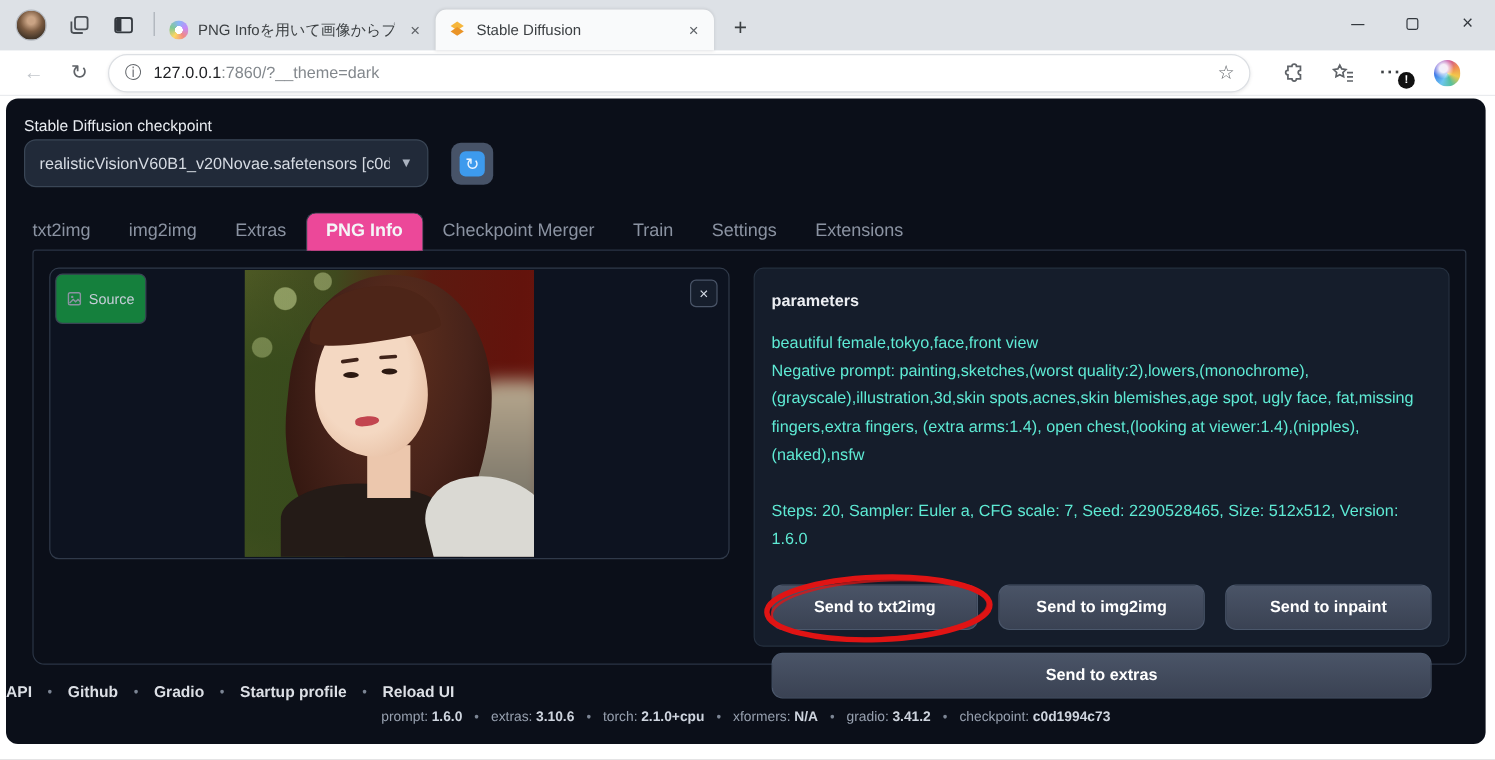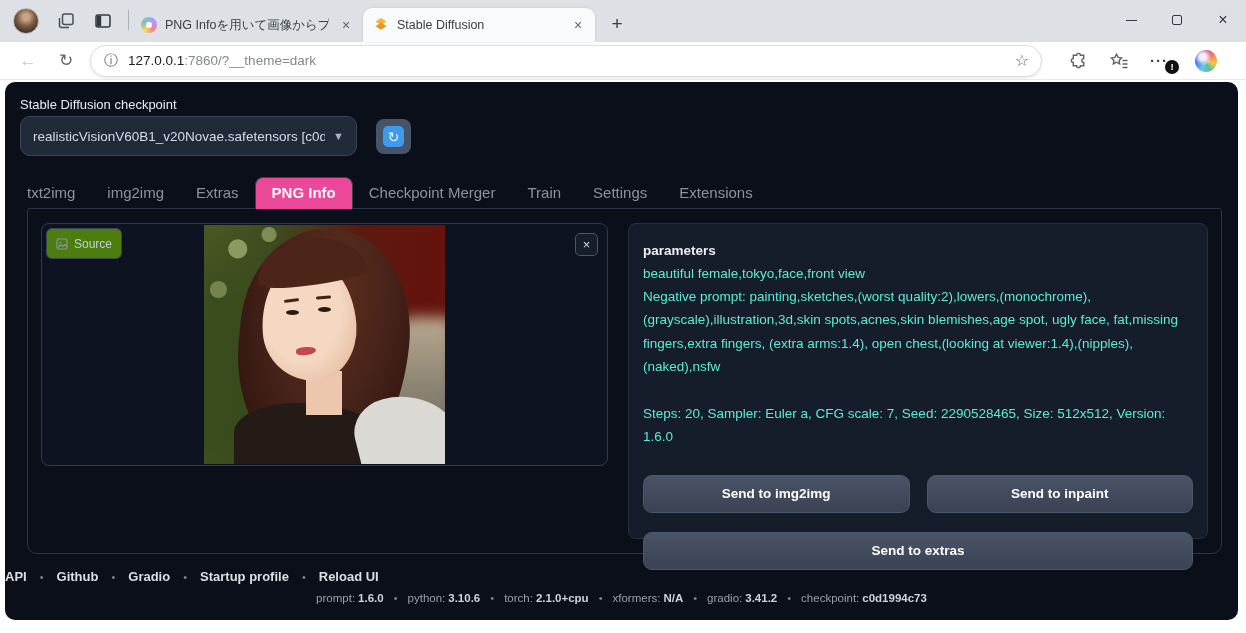--- a/index.html
+++ b/index.html
@@ -76,23 +76,23 @@
   .ntab { padding:6px 16px 8px; font-size:15px; color:#8b93a2; white-space:nowrap; }
   .ntab.active { color:#f4f6f8; font-weight:600; background:#ec4899; border:1px solid #38424f;
                  border-bottom:none; border-radius:8px 8px 0 0; }
   .content-box { position:absolute; left:22px; top:126px; width:1195px; height:346px;
                  border:1px solid #2b3545; border-radius:3px 3px 10px 10px; z-index:1; }
   .content-inner { position:absolute; inset:0; padding:14px 13px; display:flex; gap:20px; }
 
   .source-box { width:567px; height:243px; flex:none; border:1px solid #303a4a; border-radius:8px;
                 background:#0d1320; position:relative; display:flex; align-items:center;
                 justify-content:center; }
-  .source-chip { position:absolute; left:4px; top:4px; height:31px; padding:0 9px; display:flex;
+  .source-chip { position:absolute; left:4px; top:4px; height:42px; padding:0 9px; display:flex;
                  align-items:center; gap:6px; border:1px solid #3a4454; border-radius:6px;
-                 background:#4d7c0f; font-size:12px; color:#c6cdd8; z-index:3; }
+                 background:#15803d; font-size:12px; color:#c6cdd8; z-index:3; }
   .source-close { position:absolute; right:9px; top:9px; width:23px; height:23px; border:1px solid #4a5568;
                   border-radius:5px; background:#161e2c; color:#d4dbe5; display:flex; align-items:center;
                   justify-content:center; font-size:13px; z-index:3; }
 
   
   .portrait { width:241px; height:239px; position:relative; overflow:hidden; flex:none;
     background:
       radial-gradient(circle at 14% 10%, rgba(214,228,160,.50) 0 9px, transparent 10px),
       radial-gradient(circle at 27% 4%, rgba(214,228,160,.42) 0 7px, transparent 8px),
       radial-gradient(circle at 6% 27%, rgba(205,220,150,.38) 0 8px, transparent 9px),
@@ -121,21 +121,21 @@
            border-radius:50%; }
   .eye-r { position:absolute; left:114px; top:82px; width:13px; height:5px; background:#2c1911;
            border-radius:50%; }
   .lips { position:absolute; left:92px; top:122px; width:20px; height:8px; background:#c2454f;
           border-radius:45% 55% 60% 40%; transform:rotate(-5deg); }
   .blazer { position:absolute; right:-16px; bottom:-22px; width:104px; height:92px; background:#dad9d3;
             border-radius:35% 65% 0 0; transform:rotate(-14deg); }
 
   .params-panel { flex:1; background:#151d2b; border:1px solid #25303f; border-radius:8px;
                   padding:13px 14px 14px; display:flex; flex-direction:column; }
-  .p-head { font-weight:bold; font-size:13.5px; color:#eceef2; margin:6px 0 4px; }
+  .p-head { font-weight:bold; font-size:13.5px; color:#eceef2; margin:6px 0 16px; }
   .p-text { font-size:13.5px; color:#5eead4; line-height:1.72; }
   .p-info { margin-top:24px; }
   .send-row { display:flex; gap:17px; margin-top:26px; }
   .btn-wrap { flex:1; position:relative; }
   .send-btn { width:100%; height:38px; border-radius:9px; border:1px solid #4b576b;
               background:linear-gradient(180deg,#4a5467,#3a4253); color:#fff; font-weight:bold;
               font-size:13.5px; display:flex; align-items:center; justify-content:center;
               font-family:"Liberation Sans", sans-serif; }
   .extras-wrap { margin-top:19px; }
   .annotation { position:absolute; left:-11px; top:-10px; width:200px; height:60px; pointer-events:none; }
@@ -278,20 +278,27 @@
         </div>
 
         <div class="params-panel">
           <div class="p-head">parameters</div>
           <div class="p-text">beautiful female,tokyo,face,front view</div>
           <div class="p-text">Negative prompt: painting,sketches,(worst quality:2),lowers,(monochrome),(grayscale),illustration,3d,skin spots,acnes,skin blemishes,age spot, ugly face, fat,missing fingers,extra fingers, (extra arms:1.4), open chest,(looking at viewer:1.4),(nipples),(naked),nsfw</div>
           <div class="p-text p-info">Steps: 20, Sampler: Euler a, CFG scale: 7, Seed: 2290528465, Size: 512x512, Version: 1.6.0</div>
 
           <div class="send-row">
             <div class="btn-wrap">
+              <button class="send-btn">Send to txt2img</button>
+              <svg class="annotation" viewBox="0 0 200 60">
+                <ellipse cx="100" cy="30" rx="93" ry="26" fill="none" stroke="#e01414" stroke-width="4.5" transform="rotate(-2 100 30)"></ellipse>
+                <ellipse cx="101" cy="31" rx="90" ry="24" fill="none" stroke="#e01414" stroke-width="2" opacity="0.75" transform="rotate(-3 100 30)"></ellipse>
+              </svg>
+            </div>
+            <div class="btn-wrap">
               <button class="send-btn">Send to img2img</button>
             </div>
             <div class="btn-wrap">
               <button class="send-btn">Send to inpaint</button>
             </div>
           </div>
           <div class="extras-wrap">
             <button class="send-btn">Send to extras</button>
           </div>
         </div>
@@ -307,21 +314,21 @@
         <span class="f-dot">•</span>
         <span>Gradio</span>
         <span class="f-dot">•</span>
         <span>Startup profile</span>
         <span class="f-dot">•</span>
         <span>Reload UI</span>
       </div>
       <div class="f-meta">
         <span><span>prompt:</span><b>1.6.0</b></span>
         <span class="f-dot">•</span>
-        <span><span>python:</span><b>3.10.6</b></span>
+        <span><span>extras:</span><b>3.10.6</b></span>
         <span class="f-dot">•</span>
         <span><span>torch:</span><b>2.1.0+cpu</b></span>
         <span class="f-dot">•</span>
         <span><span>xformers:</span><b>N/A</b></span>
         <span class="f-dot">•</span>
         <span><span>gradio:</span><b>3.41.2</b></span>
         <span class="f-dot">•</span>
         <span><span>checkpoint:</span><b>c0d1994c73</b></span>
       </div>
     </div>

